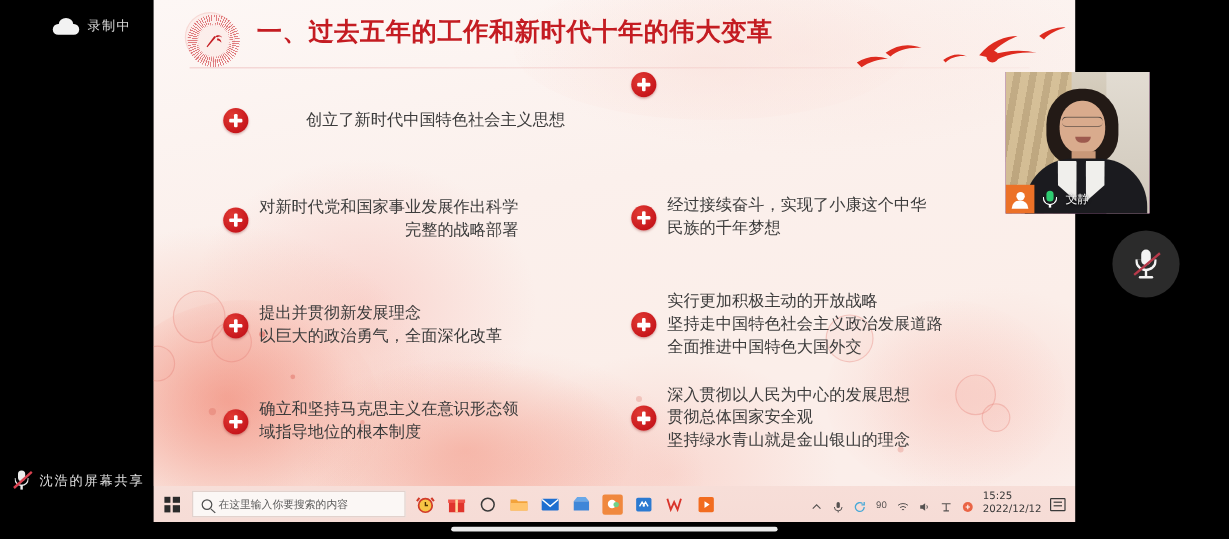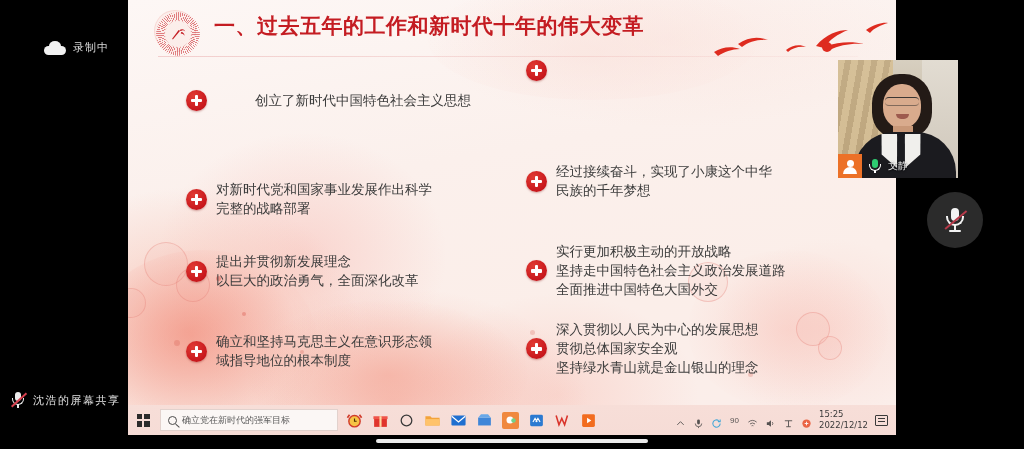--- a/index.html
+++ b/index.html
@@ -11,21 +11,21 @@
   }
 
   #screen {
     position: relative;
     width: 1024px; height: 449px;
     background: #000;
   }
 
   
   .rec-badge {
-    position: absolute; left: 44px; top: 40px;
+    position: absolute; left: 44px; top: 14px;
     display: flex; align-items: center; gap: 7px;
     color: #e8e8e8;
   }
   .cloud-icon { width: 22px; height: 14px; position: relative; }
   .cloud-icon::before {
     content: ""; position: absolute; left: 0; bottom: 0;
     width: 22px; height: 9px; background: #f2f2f2; border-radius: 6px;
   }
   .cloud-icon::after {
     content: ""; position: absolute; left: 5px; bottom: 4px;
@@ -426,21 +426,21 @@
           <path d="M168 22 C176 16, 186 14, 190 15 C183 17, 176 20, 172 25 Z"></path>
         </g>
       </svg>
     </div>
 
     <div class="col col-left">
       <div class="bullet" style="top:14px;gap:48px;">
         <span class="badge"></span>
         <span class="btext">创立了新时代中国特色社会主义思想</span>
       </div>
-      <div class="bullet" style="top:104px;">
+      <div class="bullet" style="top:88px;text-align:right;">
         <span class="badge"></span>
         <span class="btext">对新时代党和国家事业发展作出科学
 完整的战略部署</span>
       </div>
       <div class="bullet" style="top:176px;">
         <span class="badge"></span>
         <span class="btext">提出并贯彻新发展理念
 以巨大的政治勇气，全面深化改革</span>
       </div>
       <div class="bullet" style="top:256px;justify-content:space-between;">
@@ -506,21 +506,21 @@
       <span class="win-logo">
         <i></i>
           <i></i>
           <i></i>
           <i></i>
       </span>
     </div>
 
     <div class="tb-search">
       <span class="search-glass"></span>
-      <span class="search-ph">确立党在新时代的强军目标</span>
+      <span class="search-ph">在这里输入你要搜索的内容</span>
     </div>
 
     <div class="tb-icons">
       <span class="tbi">
         <svg width="17" height="17" viewBox="0 0 24 24">
           <circle cx="12" cy="13" r="8" fill="#f6c445" stroke="#d13b2a" stroke-width="2"></circle>
           <path d="M5 4 L2 8 M19 4 L22 8" stroke="#d13b2a" stroke-width="2.4" fill="none"></path>
           <path d="M12 9 v4 h3" stroke="#4b3000" stroke-width="1.6" fill="none"></path>
         </svg>
       </span>

